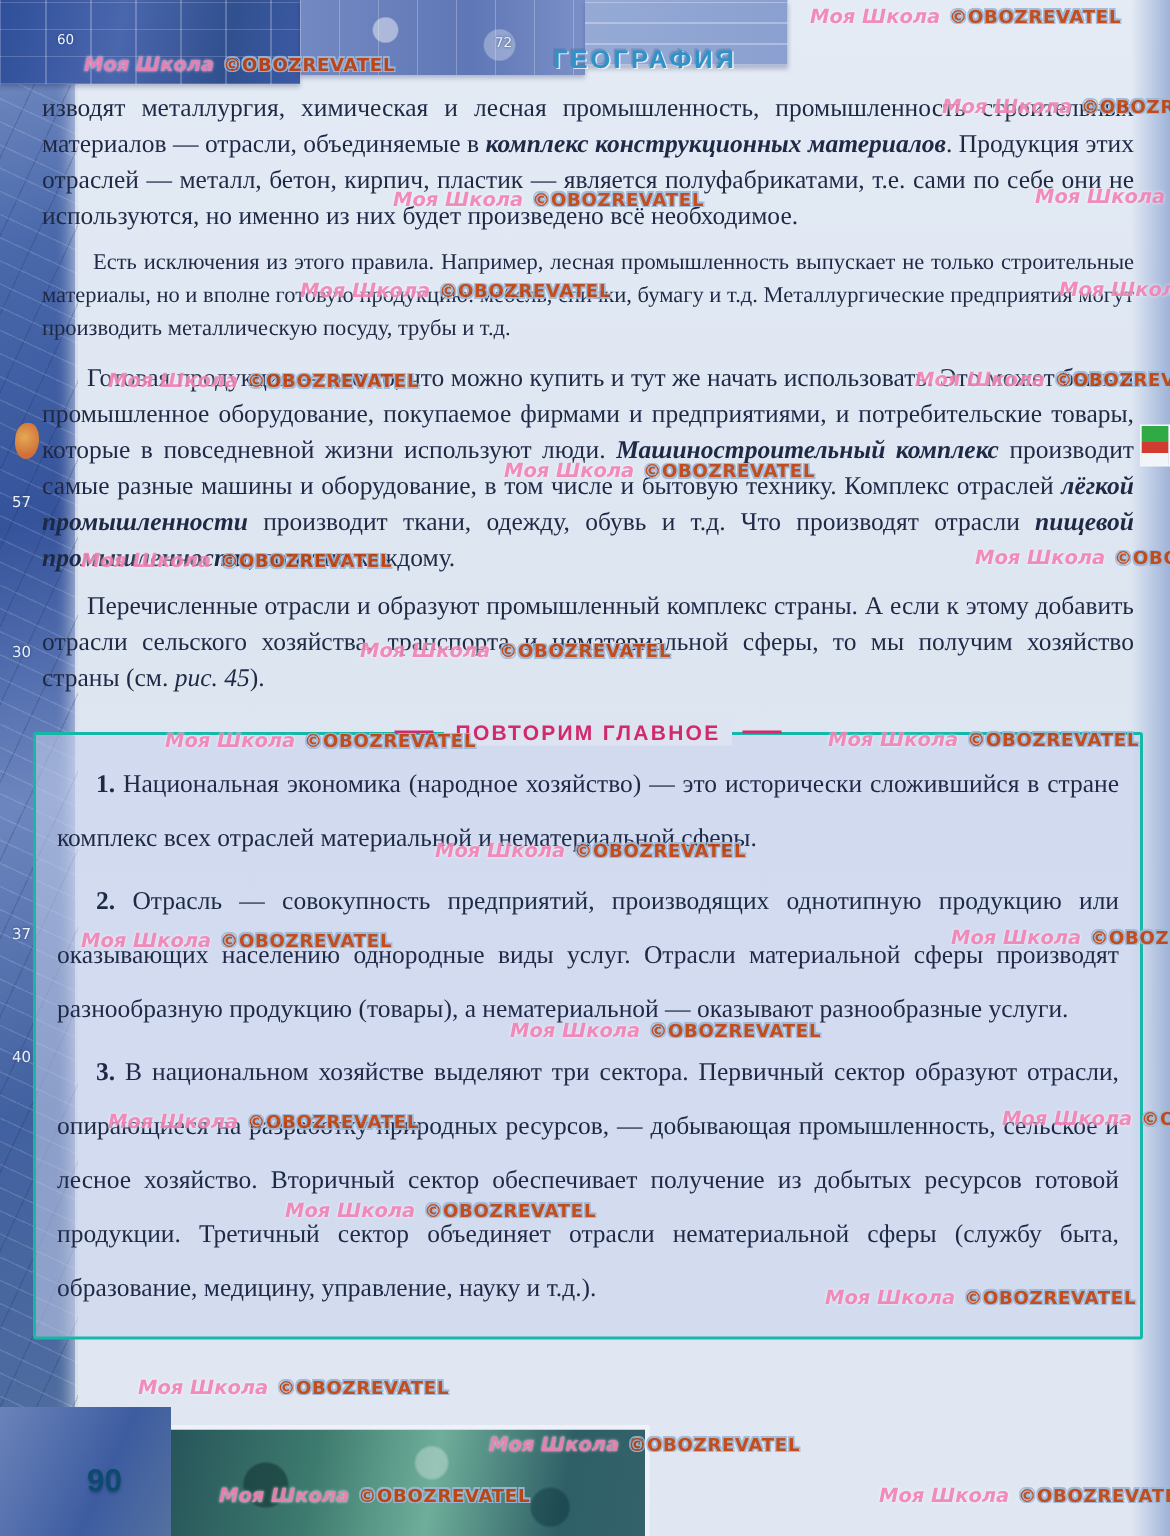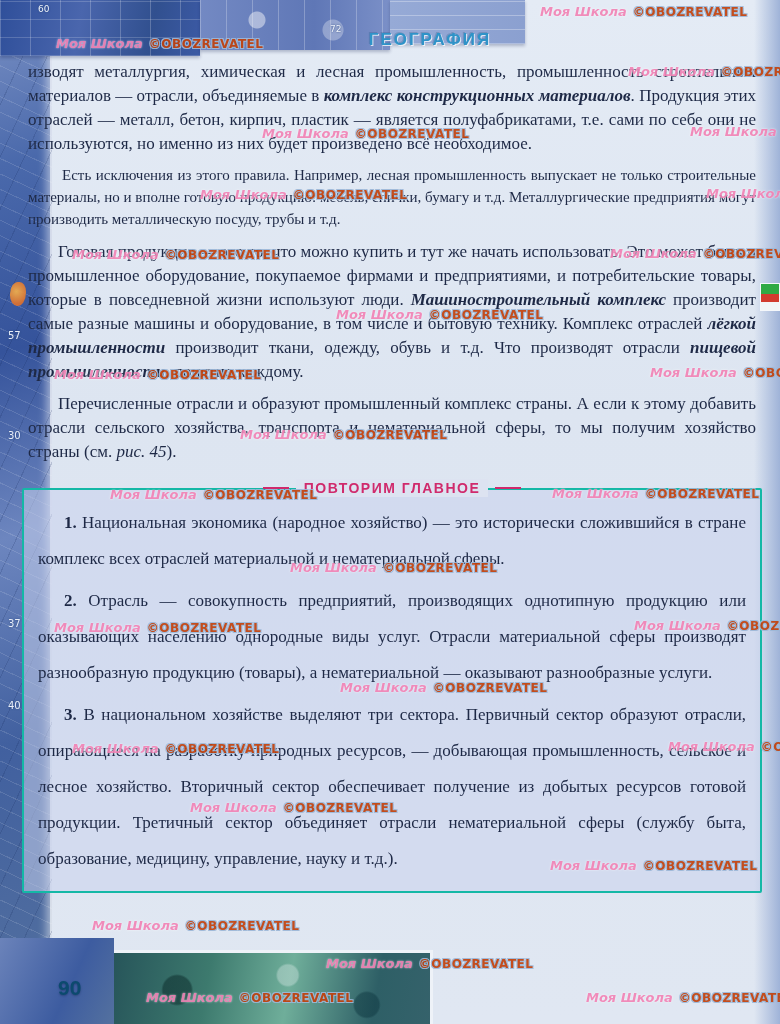--- a/index.html
+++ b/index.html
@@ -96,21 +96,21 @@
     <span class="edge-num" style="top:700px">40</span>
     <span class="blob"></span>
   </div>
 
   <div class="paper"></div>
 
   <div class="top-maps">
     <div class="tm tm1"></div>
     <div class="tm tm2"></div>
     <div class="tm tm3"></div>
-    <span class="top-num" style="left:38px;top:4px">60</span>
+    <span class="top-num" style="left:38px;top:22px">60</span>
     <span class="top-num" style="left:330px;top:24px">72</span>
   </div>
 
   <div class="chapter-header">ГЕОГРАФИЯ</div>
 
   <div class="content">
     <p class="p"><span>изводят металлургия, химическая и лесная промышленность, промышленность строительных материалов — отрасли, объединяемые в </span><span class="b i">комплекс конструкционных материалов</span><span>. Продукция этих отраслей — металл, бетон, кирпич, пластик — является полуфабрикатами, т.е. сами по себе они не используются, но именно из них будет произведено всё необходимое.</span></p>
     <p class="p note"><span>Есть исключения из этого правила. Например, лесная промышленность выпускает не только строительные материалы, но и вполне готовую продукцию: мебель, спички, бумагу и т.д.  Металлургические предприятия могут производить металлическую посуду, трубы и т.д.</span></p>
     <p class="p indent"><span>Готовая продукция — это то, что можно купить и тут же начать использовать. Это может быть и промышленное оборудование, покупаемое фирмами и предприятиями, и потребительские товары, которые в повседневной жизни используют люди. </span><span class="b i">Машиностроительный комплекс</span><span> производит самые разные машины и оборудование, в том числе и бытовую технику. Комплекс отраслей </span><span class="b i">лёгкой промышленности</span><span> производит ткани, одежду, обувь и т.д. Что производят отрасли </span><span class="b i">пищевой промышленности</span><span>, понятно каждому.</span></p>
     <p class="p indent"><span>Перечисленные отрасли и образуют промышленный комплекс страны. А если к этому добавить отрасли сельского хозяйства, транспорта и нематериальной сферы, то мы получим хозяйство страны (см. </span><span class="i">рис. 45</span><span>).</span></p>

